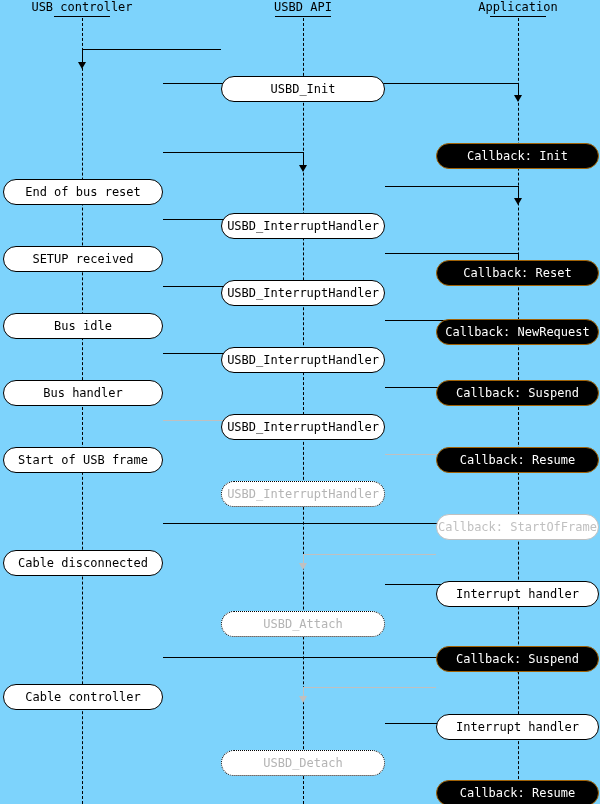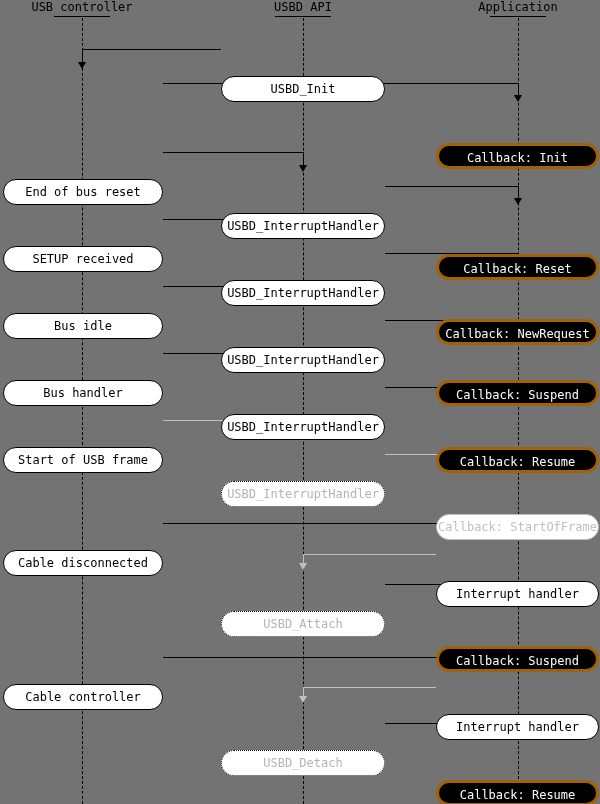--- a/index.html
+++ b/index.html
@@ -8,21 +8,21 @@
     padding: 0;
     background: #ffffff;
   }
   body {
     font-family: "DejaVu Sans Mono", "Liberation Mono", monospace;
   }
   #canvas {
     position: relative;
     width: 600px;
     height: 804px;
-    background: #737373;
+    background: #7dd3fc;
     overflow: hidden;
   }
 
   
   .lane-title {
     position: absolute;
     font-size: 12px;
     color: #000000;
     white-space: nowrap;
     transform: translateX(-50%);
@@ -54,21 +54,21 @@
     overflow: hidden;
     z-index: 5;
     margin-top: 40px;
   }
   .node.solid {
     border: 1px solid #000000;
     background: #ffffff;
     color: #000000;
   }
   .node.filled {
-    border: 3px solid #a16207;
+    border: 1px solid #a16207;
     background: #000000;
     color: #ffffff;
     border-radius: 15px;
   }
   .node.ghost-dotted {
     border: 1px dotted #000000;
     background: #ffffff;
     color: #b4b4b4;
   }
   .node.ghost-solid {
@@ -192,21 +192,21 @@
 
   <div class="hline" style="left:385px; top:723px; width:133px;"></div>
   <div class="vline" style="left:518px; top:723px; height:14px;"></div>
   <div class="arrowhead" style="left:518px; top:733px;"></div>
 
   <div class="node solid" style="left:221px; top:36px;  width:164px;">USBD_Init</div>
   <div class="node filled" style="left:436px; top:103px; width:163px;">Callback: Init</div>
   <div class="node solid" style="left:3px;   top:139px; width:160px;">End of bus reset</div>
   <div class="node solid" style="left:221px; top:173px; width:164px;">USBD_InterruptHandler</div>
   <div class="node solid" style="left:3px;   top:206px; width:160px;">SETUP received</div>
-  <div class="node filled" style="left:436px; top:214px; width:163px;">Callback: Reset</div>
+  <div class="node filled" style="left:436px; top:220px; width:163px;">Callback: Reset</div>
   <div class="node solid" style="left:221px; top:240px; width:164px;">USBD_InterruptHandler</div>
   <div class="node solid" style="left:3px;   top:273px; width:160px;">Bus idle</div>
   <div class="node filled" style="left:436px; top:279px; width:163px;">Callback: NewRequest</div>
   <div class="node solid" style="left:221px; top:307px; width:164px;">USBD_InterruptHandler</div>
   <div class="node solid" style="left:3px;   top:340px; width:160px;">Bus handler</div>
   <div class="node filled" style="left:436px; top:340px; width:163px;">Callback: Suspend</div>
   <div class="node solid" style="left:221px; top:374px; width:164px;">USBD_InterruptHandler</div>
   <div class="node solid" style="left:3px;   top:407px; width:160px;">Start of USB frame</div>
   <div class="node filled" style="left:436px; top:407px; width:163px;">Callback: Resume</div>
   <div class="node ghost-dotted" style="left:221px; top:441px; width:164px;">USBD_InterruptHandler</div>

